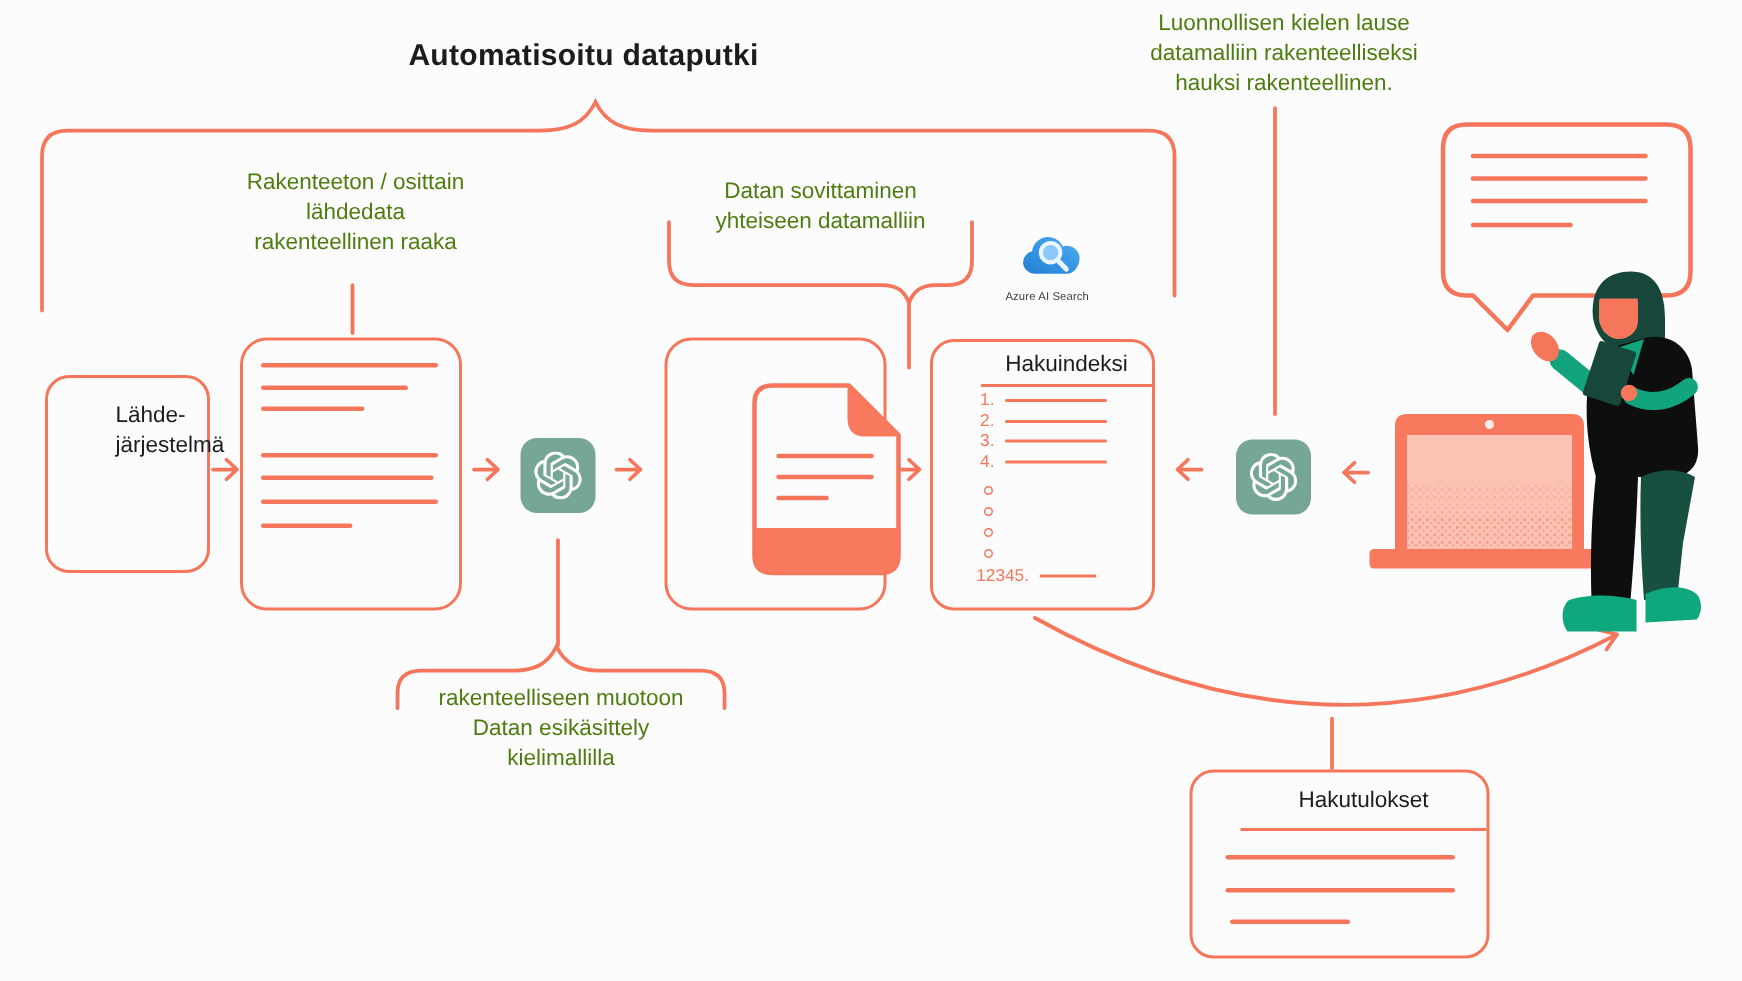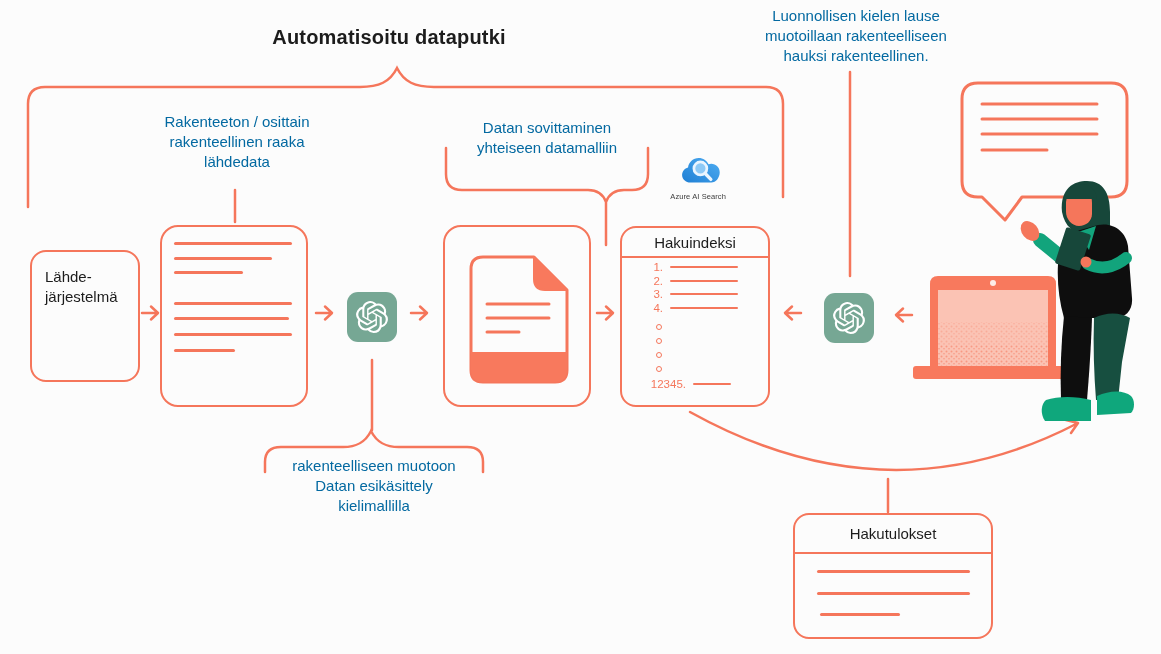--- a/index.html
+++ b/index.html
@@ -1,23 +1,23 @@
 <!DOCTYPE html>
 <html><head>
 <meta charset="utf-8">
 <style>
   html,body{margin:0;padding:0;background:#FCFCFC;}
   .canvas{position:relative;width:1161px;height:654px;background:#FCFCFC;
           font-family:"Liberation Sans",sans-serif;color:#1C1C1C;overflow:hidden;}
   .overlay{position:absolute;left:0;top:0;width:1161px;height:654px;z-index:1;pointer-events:none;}
   .el{position:absolute;z-index:2;}
   .title{font-size:20px;font-weight:600;text-align:center;letter-spacing:.2px;}
-  .lbl{position:absolute;z-index:2;text-align:center;font-size:15px;line-height:20px;color:#0369a1;}
+  .lbl{position:absolute;z-index:2;text-align:center;font-size:15px;line-height:20px;color:#4d7c0f;}
   .lbl span{display:block;}
-  .box{position:absolute;z-index:2;border:2.5px solid #F5765B;border-radius:16px;box-sizing:border-box;}
+  .box{position:absolute;z-index:2;border:2.5px solid #F5765B;border-radius:16px;box-sizing:border-box;padding-left:32px;}
   .docbox{border-radius:18px;}
   .line{position:absolute;background:#F5765B;height:2.5px;border-radius:2px;}
   .src-text{padding:15px 0 0 13px;font-size:15px;line-height:20px;}
   .hk-head{height:28px;display:flex;align-items:center;justify-content:center;
            font-size:15px;border-bottom:2.5px solid #F5765B;}
   .hk-row{position:absolute;display:flex;align-items:center;gap:7px;color:#F5765B;font-size:11.5px;}
   .hk-num{min-width:15px;text-align:right;}
   .hk-line{height:2px;background:#F5765B;border-radius:2px;width:68px;}
   .hk-line.short{width:38px;}
   .hk-dot{position:absolute;width:4px;height:4px;border:1.3px solid #F5765B;border-radius:50%;}
@@ -103,30 +103,30 @@
       <path d="M 1094 318 C 1106 312 1120 312 1130 318 L 1122 362 L 1118 400 L 1096 400 C 1094 374 1093 346 1094 318 Z" fill="#174F40"></path>
       <path d="M 1046 400 C 1041 404 1040 414 1045 421 L 1091 421 L 1091 400 C 1076 396 1058 396 1046 400 Z" fill="#0FA77C"></path>
       <path d="M 1097 396 C 1110 390 1124 390 1131 396 C 1135 400 1135 409 1131 413 L 1097 415 Z" fill="#0FA77C"></path>
     </g>
   </svg>
 
   <div class="el title" style="left:234px;top:26px;width:310px;">Automatisoitu dataputki</div>
 
   <div class="lbl" style="left:127px;top:112px;width:220px;">
     <span>Rakenteeton / osittain</span>
+    <span>lähdedata</span>
     <span>rakenteellinen raaka</span>
-    <span>lähdedata</span>
   </div>
   <div class="lbl" style="left:437px;top:118px;width:220px;">
     <span>Datan sovittaminen</span>
     <span>yhteiseen datamalliin</span>
   </div>
   <div class="lbl" style="left:740px;top:6px;width:232px;">
     <span>Luonnollisen kielen lause</span>
-    <span>muotoillaan rakenteelliseen</span>
+    <span>datamalliin rakenteelliseksi</span>
     <span>hauksi rakenteellinen.</span>
   </div>
   <div class="lbl" style="left:262px;top:456px;width:224px;">
     <span>rakenteelliseen muotoon</span>
     <span>Datan esikäsittely</span>
     <span>kielimallilla</span>
   </div>
 
   <div class="box" style="left:30px;top:250px;width:110px;height:132px;">
     <div class="src-text">

